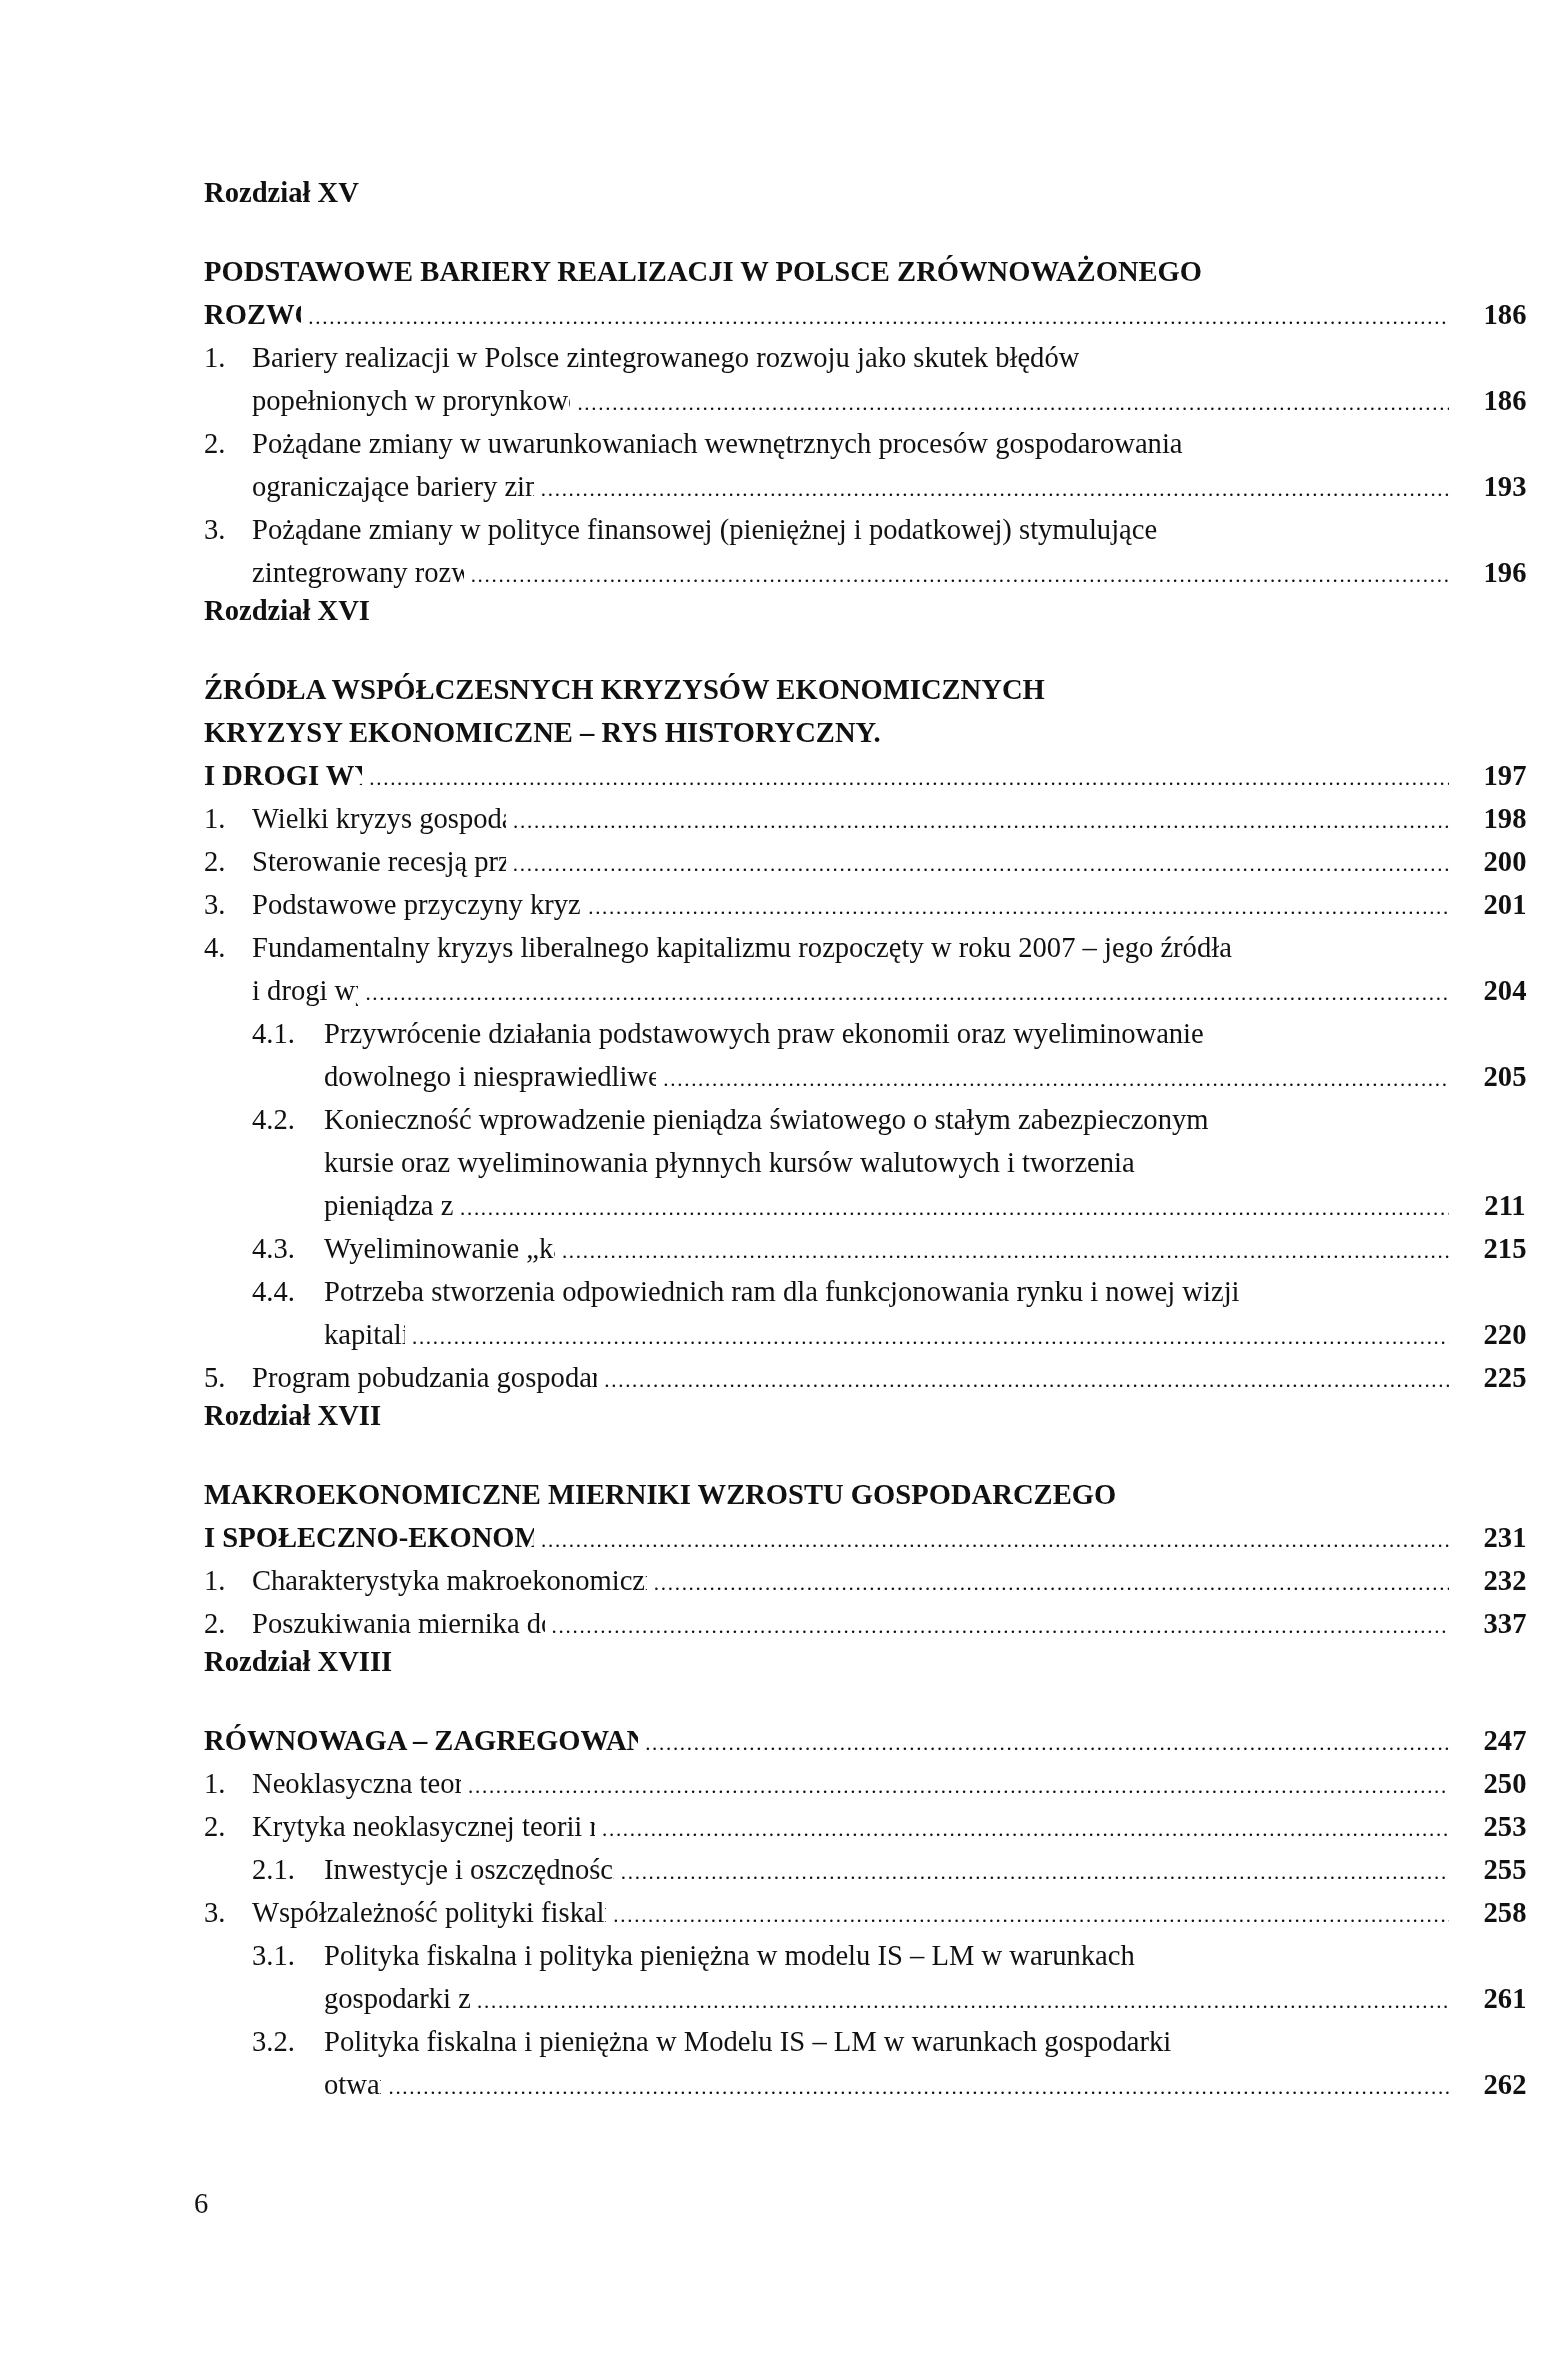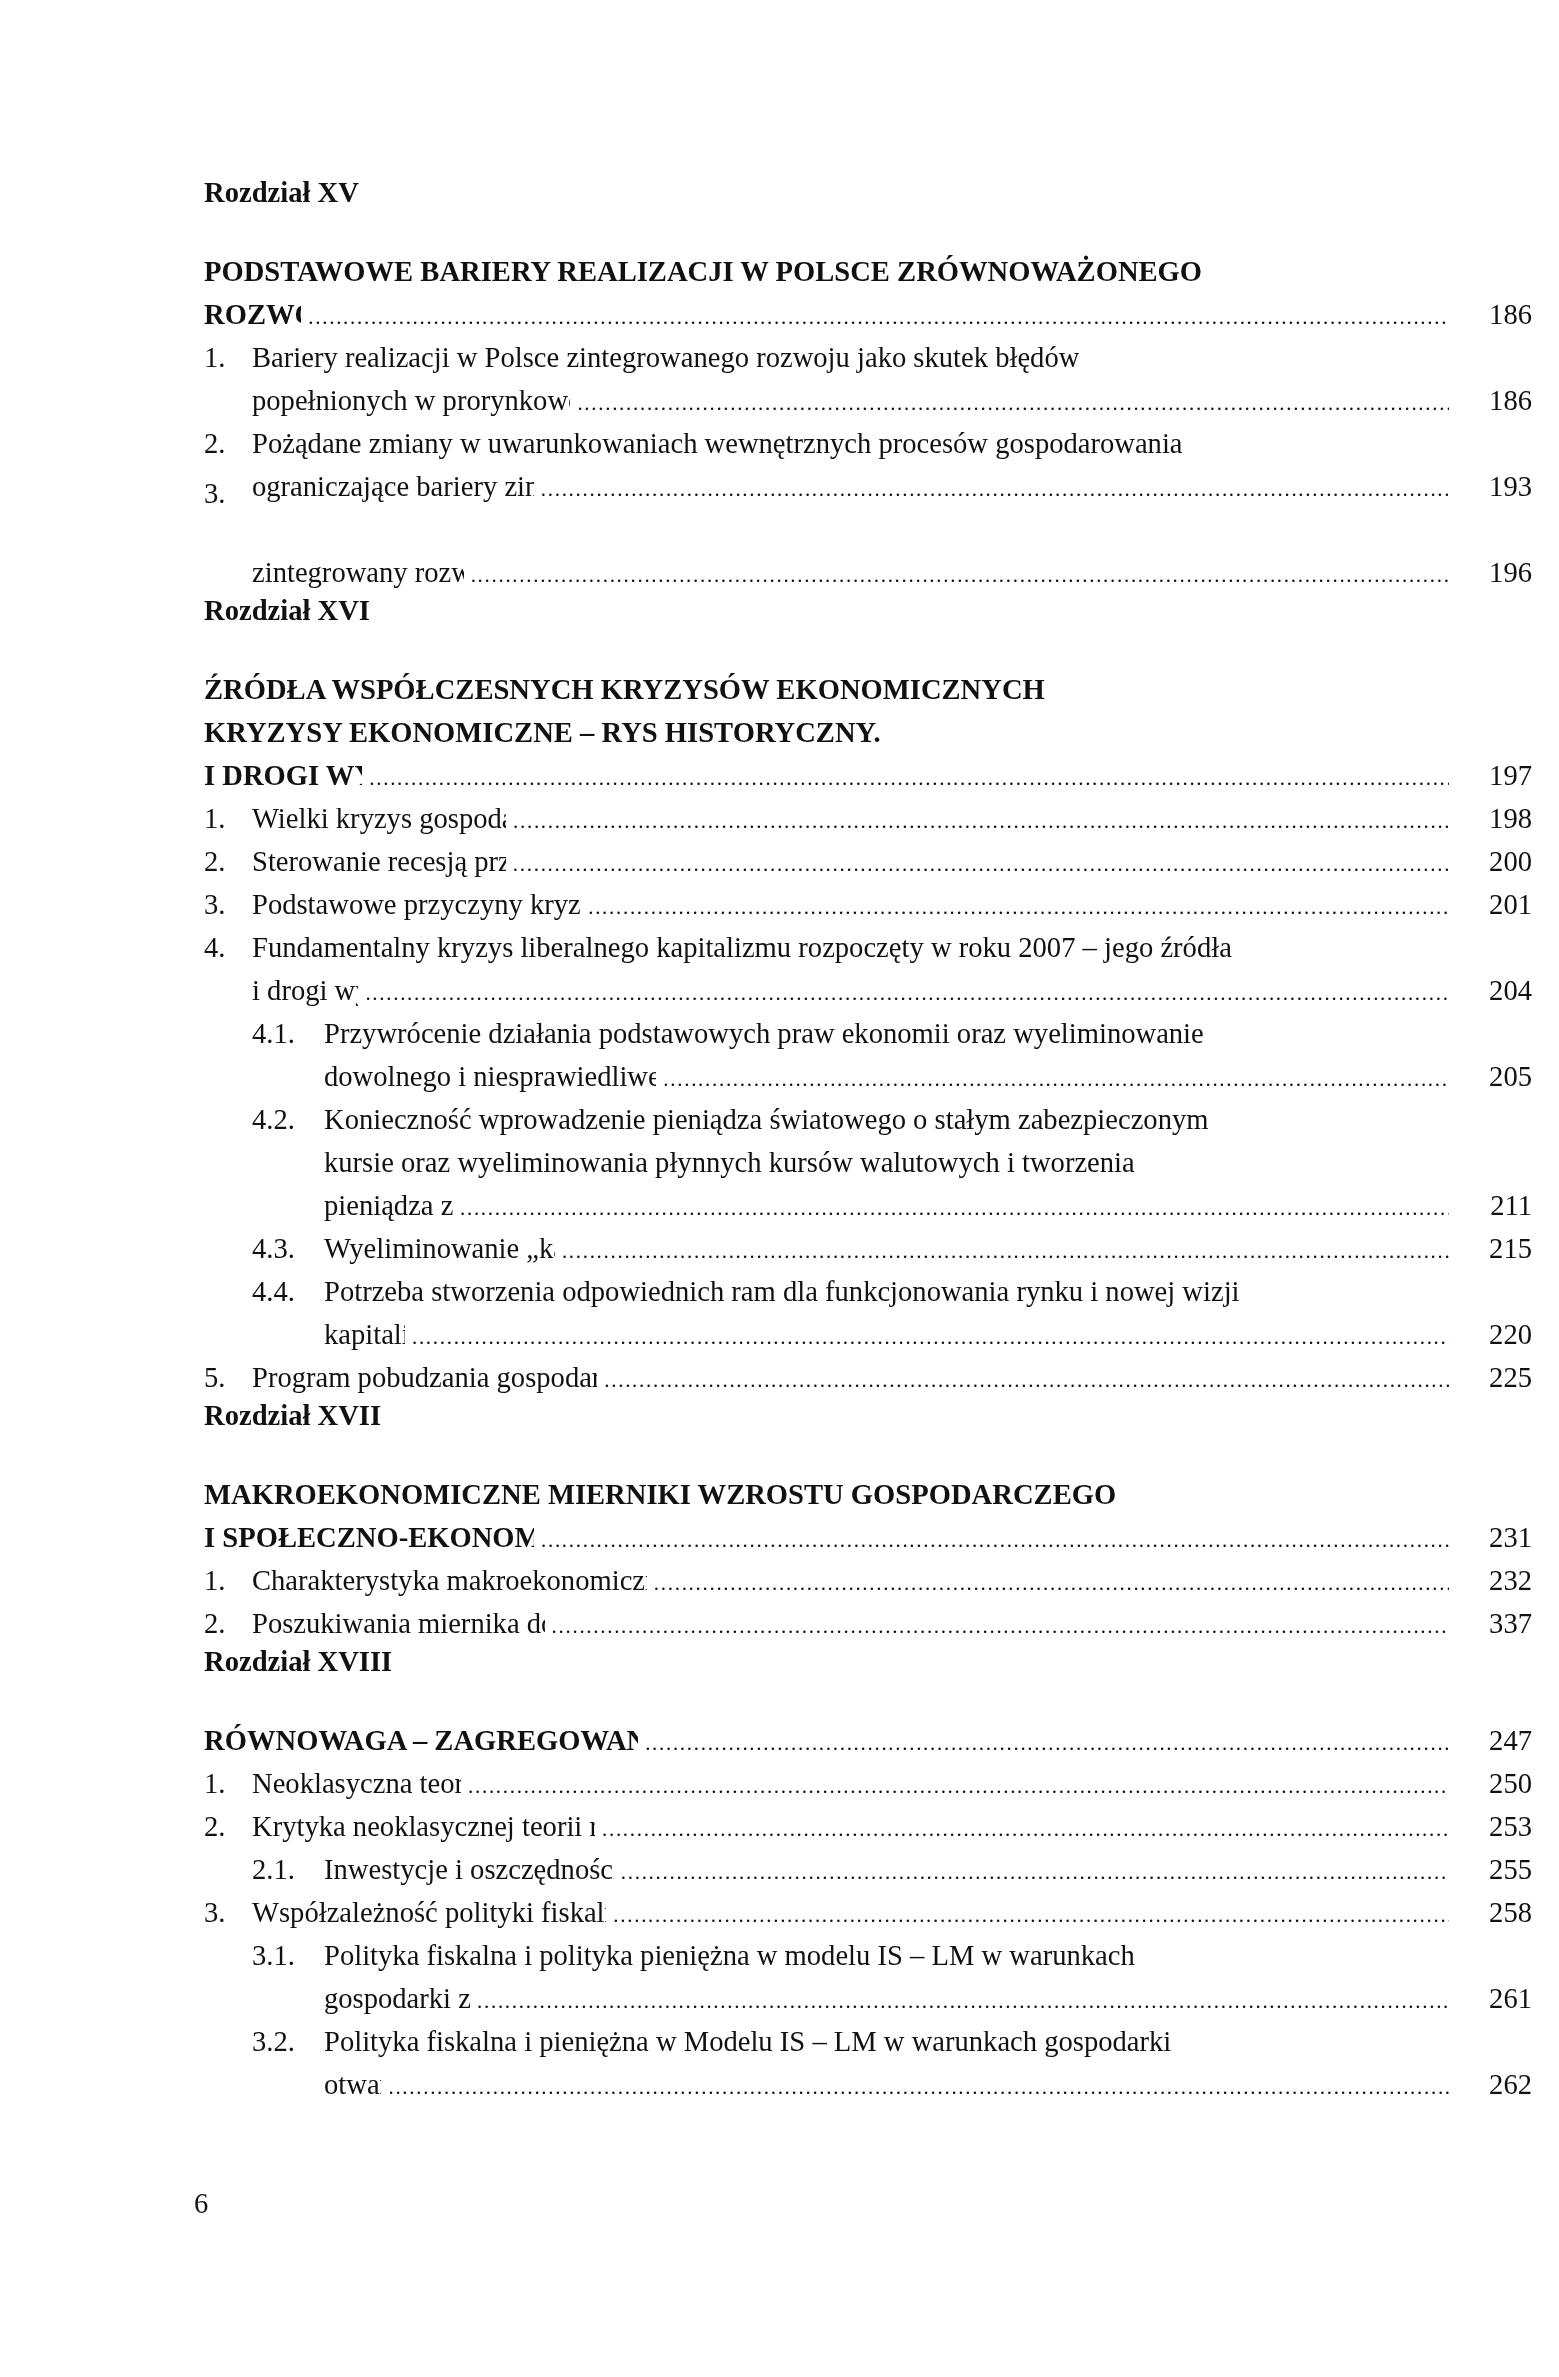--- a/index.html
+++ b/index.html
@@ -23,21 +23,21 @@
   .leader {
     flex: 1 1 auto; overflow: hidden; margin: 0 5.2px 0 7px;
     letter-spacing: 1.7px; font-weight: normal; font-size: 21px;
     max-width: 100%;
   }
   .leader::before {
     content: "..........................................................................................................................................................................................................................................................";
   }
   .leader-wrap { flex: 1 1 auto; overflow: hidden; display: flex; justify-content: flex-end; margin-right: 24px; }
   .page {
-    flex: 0 0 54px; width: 54px; text-align: right; font-weight: normal;
+    flex: 0 0 54px; width: 54px; text-align: center; font-weight: bold;
   }
   .page-footer {
     position: absolute; left: 194px; top: 2182px; font-size: 28.6px; line-height: 43px;
   }
 </style>
 </head>
 <body>
 
 <div class="toc" id="toc">
     <div class="chapter">
@@ -76,20 +76,21 @@
           <span class="text">ograniczające bariery zintegrowanego rozwoju</span>
           <span class="leader-wrap">
             <span class="leader"></span>
           </span>
           <span class="page">193</span>
         </div>
       </div>
       <div class="entry">
         <div class="line">
           <span class="num1">3.</span>
+          <span class="text">Pożądane zmiany w polityce finansowej (pieniężnej i podatkowej) stymulujące</span>
         </div>
         <div class="line">
           <span class="pad1"></span>
           <span class="text">zintegrowany rozwój krajów UE</span>
           <span class="leader-wrap">
             <span class="leader"></span>
           </span>
           <span class="page">196</span>
         </div>
       </div>

